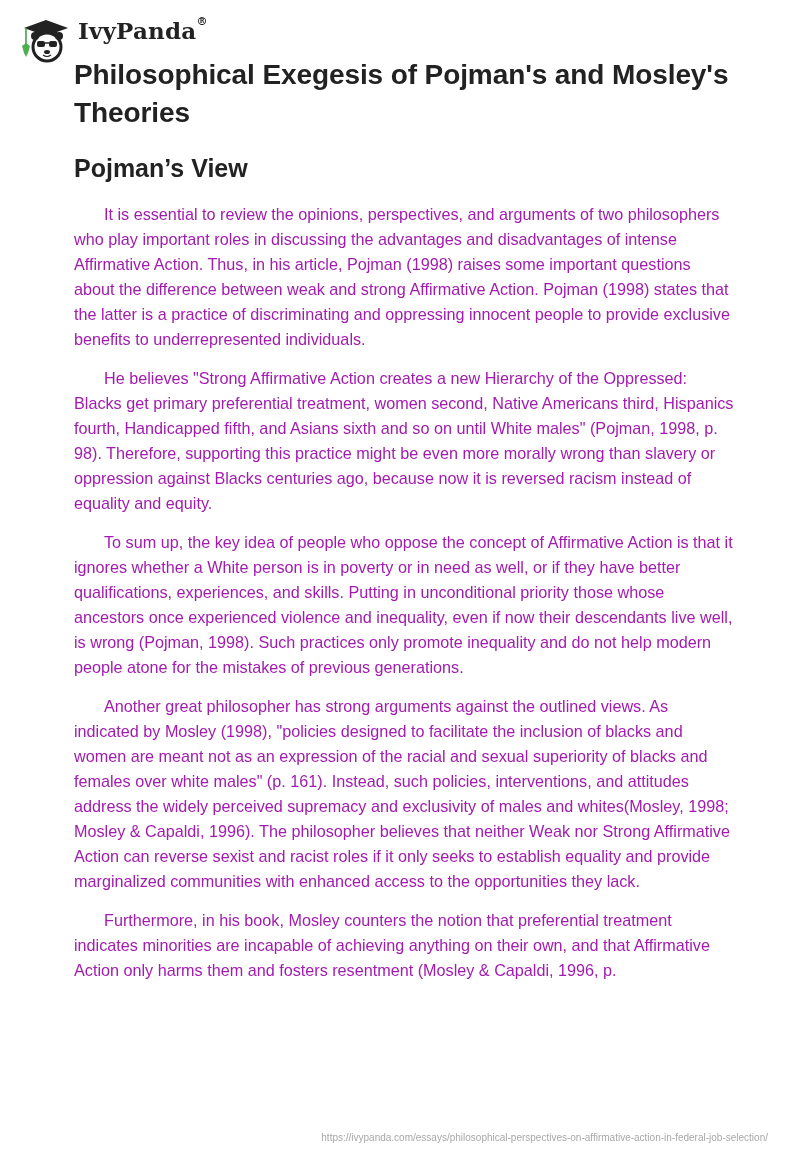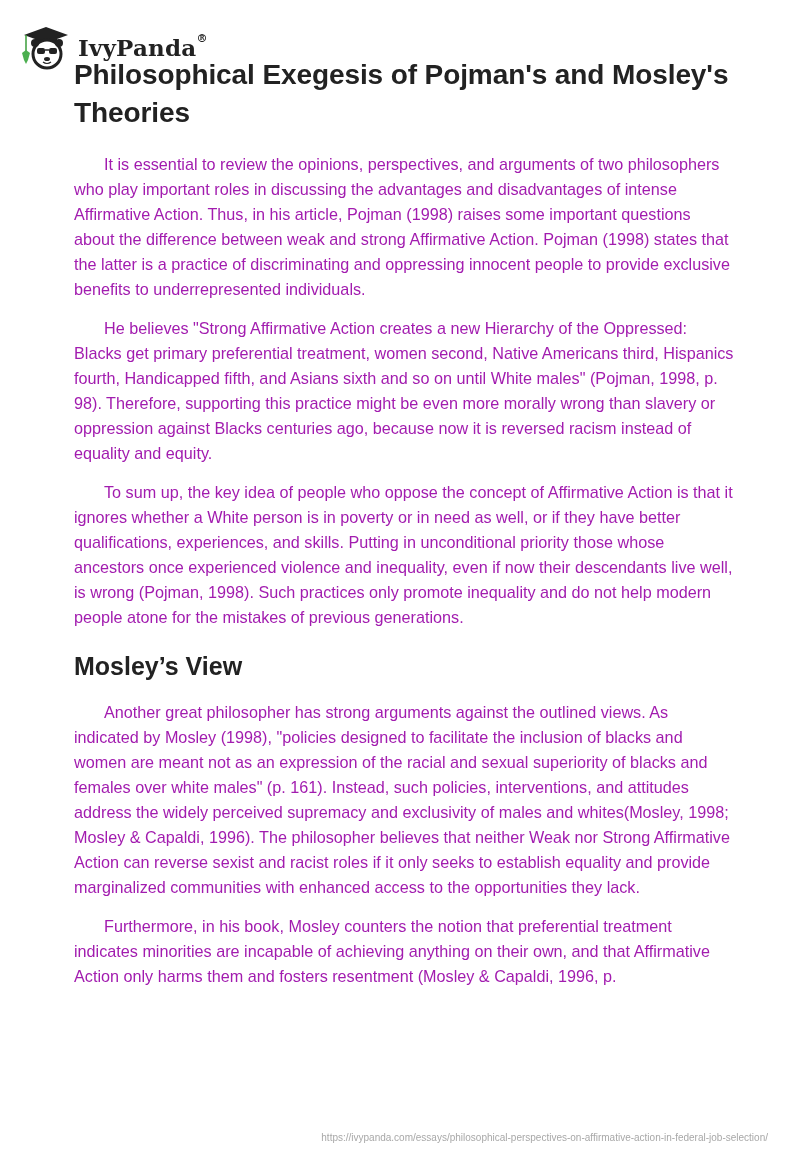--- a/index.html
+++ b/index.html
@@ -1,18 +1,18 @@
 <!DOCTYPE html>
 <html><head>
 <meta charset="utf-8">
 <style>
   html, body { margin: 0; padding: 0; background: #ffffff; }
   body { width: 800px; height: 1160px; position: relative; overflow: hidden; font-family: "Liberation Sans", sans-serif; color: #222; }
   .header { position: absolute; top: 0; left: 0; width: 800px; height: 56px; }
-  .logo { position: absolute; left: 18px; top: 24px; display: flex; align-items: center; }
+  .logo { position: absolute; left: 18px; top: 17px; display: flex; }
   .logo svg { width: 56px; height: 46px; }
   .logo-text { font-family: "DejaVu Serif", serif; font-weight: bold; font-size: 23px; color: #222; margin-left: 4px; letter-spacing: 0.2px; }
   .logo-text sup { font-size: 11px; vertical-align: top; position: relative; top: -2px; }
   .doc-title { position: absolute; right: 32px; top: 14px; font-size: 13px; color: #9a9a9a; }
   .content { position: absolute; left: 74px; top: 56px; width: 660px; }
   h1 { font-size: 28px; font-weight: bold; line-height: 38px; margin: 0 0 20px 0; color: #222; letter-spacing: -0.1px; }
   h2 { font-size: 25px; font-weight: bold; line-height: 32px; margin: 0 0 18px 0; color: #222; }
   p { font-size: 16.2px; line-height: 25px; margin: 0 0 14px 0; text-indent: 30px; color: #a21caf; }
   h2.second { margin-top: 20px; }
   .footer-url { position: absolute; right: 32px; top: 1132px; font-size: 10px; color: #a8a8a8; }
@@ -38,22 +38,22 @@
       <ellipse cx="29" cy="35" rx="3" ry="2" fill="#222"></ellipse>
       <path d="M25,38 Q29,41 33,38" stroke="#222" stroke-width="1.2" fill="none"></path>
     </svg>
     <span class="logo-text"><span>IvyPanda</span><sup>®</sup></span>
   </div>
 </div>
 
 <div class="content">
   <h1>Philosophical Exegesis of Pojman's and Mosley's Theories</h1>
 
+  <h2>Pojman’s View</h2>
   <p>It is essential to review the opinions, perspectives, and arguments of two philosophers who play important roles in discussing the advantages and disadvantages of intense Affirmative Action. Thus, in his article, Pojman (1998) raises some important questions about the difference between weak and strong Affirmative Action. Pojman (1998) states that the latter is a practice of discriminating and oppressing innocent people to provide exclusive benefits to underrepresented individuals.</p>
   <p>He believes "Strong Affirmative Action creates a new Hierarchy of the Oppressed: Blacks get primary preferential treatment, women second, Native Americans third, Hispanics fourth, Handicapped fifth, and Asians sixth and so on until White males" (Pojman, 1998, p. 98). Therefore, supporting this practice might be even more morally wrong than slavery or oppression against Blacks centuries ago, because now it is reversed racism instead of equality and equity.</p>
   <p>To sum up, the key idea of people who oppose the concept of Affirmative Action is that it ignores whether a White person is in poverty or in need as well, or if they have better qualifications, experiences, and skills. Putting in unconditional priority those whose ancestors once experienced violence and inequality, even if now their descendants live well, is wrong (Pojman, 1998). Such practices only promote inequality and do not help modern people atone for the mistakes of previous generations.</p>
 
-  <h2 class="second">Mosley’s View</h2>
   <p>Another great philosopher has strong arguments against the outlined views. As indicated by Mosley (1998), "policies designed to facilitate the inclusion of blacks and women are meant not as an expression of the racial and sexual superiority of blacks and females over white males" (p. 161). Instead, such policies, interventions, and attitudes address the widely perceived supremacy and exclusivity of males and whites(Mosley, 1998; Mosley &amp; Capaldi, 1996). The philosopher believes that neither Weak nor Strong Affirmative Action can reverse sexist and racist roles if it only seeks to establish equality and provide marginalized communities with enhanced access to the opportunities they lack.</p>
   <p>Furthermore, in his book, Mosley counters the notion that preferential treatment indicates minorities are incapable of achieving anything on their own, and that Affirmative Action only harms them and fosters resentment (Mosley &amp; Capaldi, 1996, p.</p>
 </div>
 
 <div class="footer-url">https://ivypanda.com/essays/philosophical-perspectives-on-affirmative-action-in-federal-job-selection/</div>
 
 </body></html>

